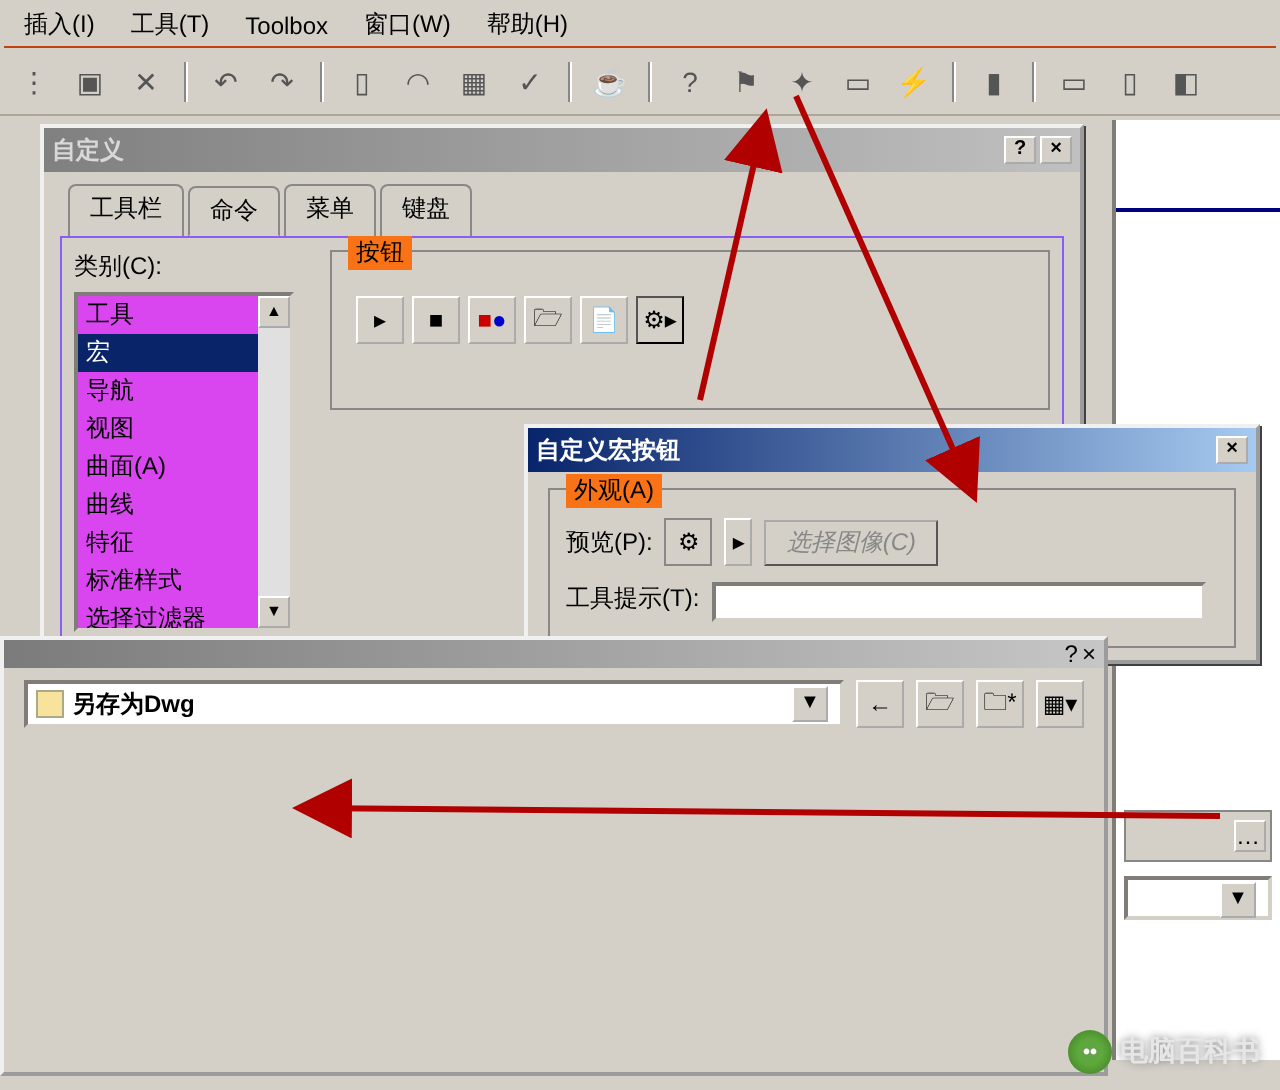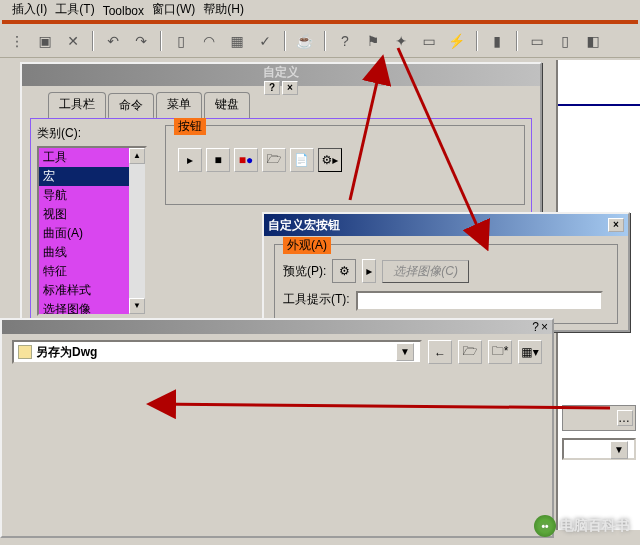--- a/index.html
+++ b/index.html
@@ -10,22 +10,22 @@
     background: #d4d0c8;
     position: relative;
     overflow: hidden;
     font-size: 12px;
     color: #000;
   }
   
   .menubar {
     position: absolute; top: 2px; left: 2px; right: 2px; height: 22px;
     background: #d4d0c8;
-    display: flex; align-items: flex-end; padding: 0 6px;
-    border-bottom: 4px solid #c2410c;
+    display: flex; align-items: center; gap: 10px; padding: 0 6px;
+    border-bottom: 1px solid #c2410c;
   }
   .menubar .item { padding: 2px 4px; cursor: pointer; }
   
   .toolbar {
     position: absolute; top: 24px; left: 0; right: 0; height: 34px;
     background: #d4d0c8;
     display: flex; align-items: center; gap: 2px; padding: 4px;
     border-bottom: 1px solid #aca899;
   }
   .tbtn {
@@ -48,32 +48,32 @@
     box-shadow: 1px 1px 0 #404040;
   }
   .titlebar {
     height: 22px;
     background: linear-gradient(to right, #08246b 0%, #a6caf0 100%);
     color: #fff; font-weight: bold;
     display: flex; align-items: center; justify-content: space-between;
     padding: 0 4px;
     font-size: 12px;
   }
-  .titlebar.dim { background: linear-gradient(to right, #808080 0%, #c0c0c0 100%); color:#d8d8d8;flex-direction:column;}
+  .titlebar.dim { background: linear-gradient(to right, #808080 0%, #c0c0c0 100%); color:#d8d8d8;}
   .titlebtns { display:flex; gap:2px;}
   .titlebtns .wb {
     width: 16px; height: 14px;
     background: #d4d0c8;
     border: 1px outset #fff;
     font-size: 10px; line-height: 12px; text-align: center;
     color:#000; font-weight:bold;
   }
   
   .customize { top: 62px; left: 20px; width: 522px; height: 300px; }
-  .tabs { display:flex; padding: 6px 8px 0 26px; gap:2px; }
+  .tabs { display:flex; padding: 6px 8px 0 12px; gap:2px; }
   .tab {
     padding: 3px 10px;
     border: 1px solid #888; border-bottom: none;
     background: #d4d0c8;
     border-radius: 4px 4px 0 0;
     font-size: 12px;
   }
   .tab.active { background: #d4d0c8; border-bottom: 2px solid #d4d0c8; position:relative; top:1px; }
   .tabbody {
     margin: 0 8px 8px 8px;
@@ -250,21 +250,21 @@
       <span class="lbl">类别(C):</span>
       <div class="listbox" style="position:relative;">
         <div class="li">工具</div>
         <div class="li sel">宏</div>
         <div class="li">导航</div>
         <div class="li">视图</div>
         <div class="li">曲面(A)</div>
         <div class="li">曲线</div>
         <div class="li">特征</div>
         <div class="li">标准样式</div>
-        <div class="li">选择图像</div>
+        <div class="li">选择过滤器</div>
 
         <div class="scrolltrack">
           <div class="scrollbtn">▲</div>
           <div class="scrollbtn bot">▼</div>
         </div>
       </div>
     </div>
     <div class="fieldset" style="top:6px;left:134px;right:6px;height:80px;">
       <div class="legend">按钮</div>
       <div class="btnrow" style="margin-top:16px;margin-left:6px;">

